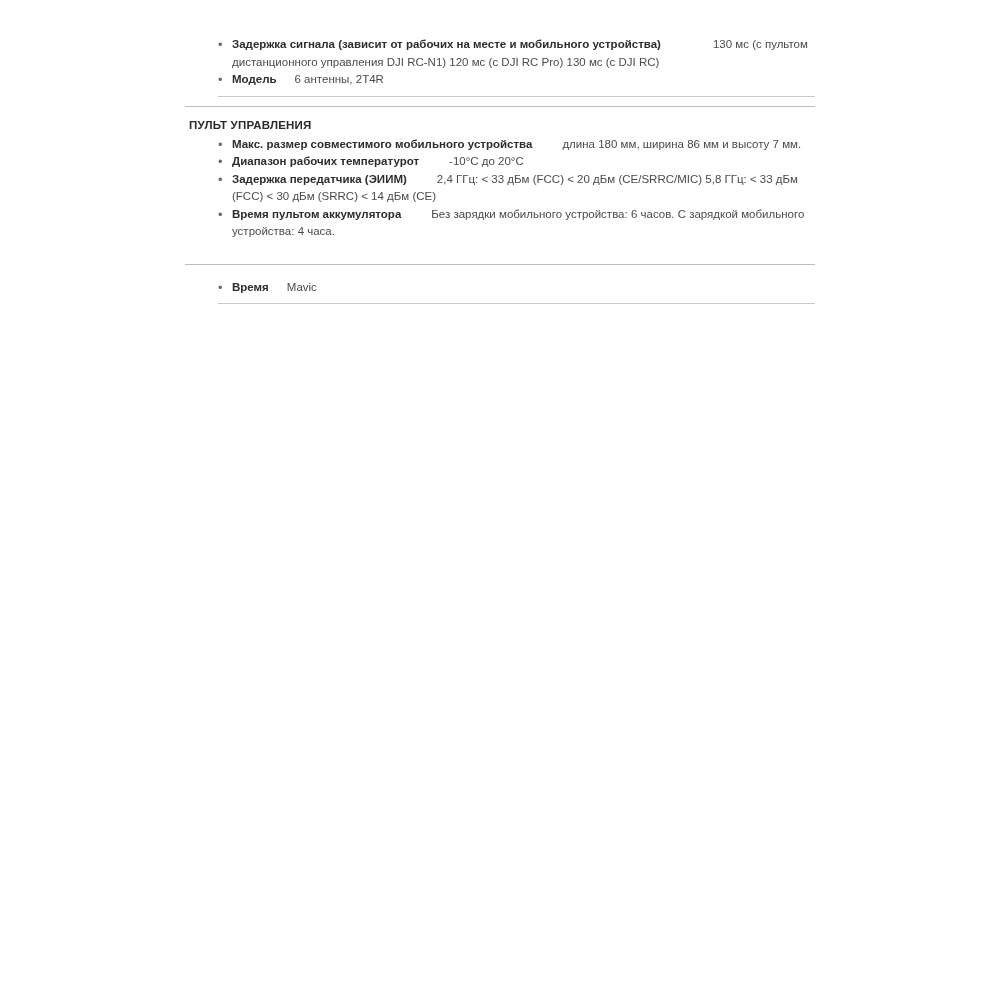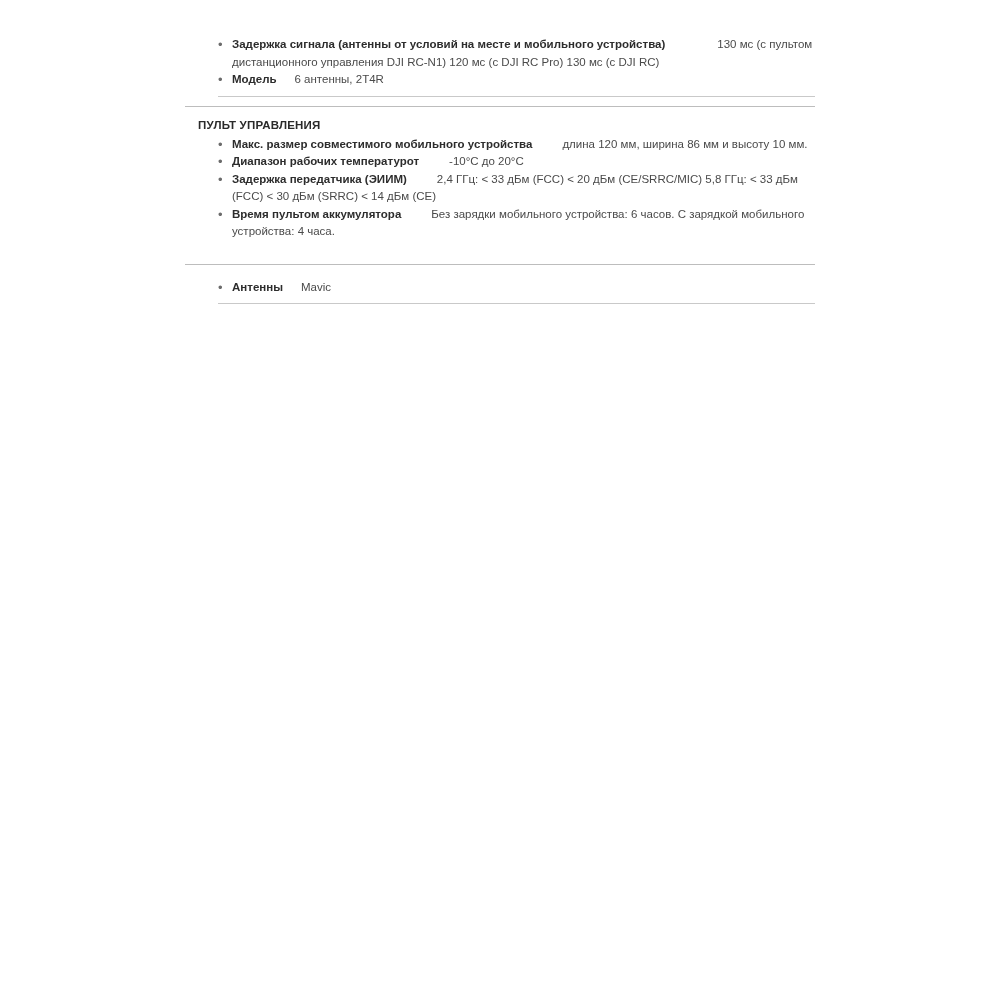--- a/index.html
+++ b/index.html
@@ -82,49 +82,49 @@
     margin: 7px 0 0 33px;
     width: 597px;
   }
 
   
   .section-heading {
     font-size: 11.5px;
     font-weight: bold;
     color: #2a2a2a;
     letter-spacing: 0.2px;
-    margin: 12px 0 5px 13px;
+    margin: 12px 0 5px 4px;
   }
 
   .block-gap { height: 14px; }
 </style>
 </head>
 <body>
 
 <div class="page">
   <div class="content">
 
     <ul class="spec-list">
       <li class="spec-item">
         <span class="bullet">•</span>
-        <span class="label">Задержка сигнала (антенны от условий на месте и мобильного устройства)</span><span class="gap-lg"></span><span class="value">130 мс (с пультом дистанционного управления DJI RC-N1) 120 мс (с DJI RC Pro) 130 мс (с DJI RC)</span>
+        <span class="label">Задержка сигнала (зависит от рабочих на месте и мобильного устройства)</span><span class="gap-lg"></span><span class="value">130 мс (с пультом дистанционного управления DJI RC-N1) 120 мс (с DJI RC Pro) 130 мс (с DJI RC)</span>
       </li>
       <li class="spec-item">
         <span class="bullet">•</span>
         <span class="label">Модель</span><span class="gap-sm"></span><span class="value">6 антенны, 2T4R</span>
       </li>
     </ul>
     <div class="rule-indent"></div>
     <div class="rule-full"></div>
 
     <div class="section-heading">ПУЛЬТ УПРАВЛЕНИЯ</div>
     <ul class="spec-list">
       <li class="spec-item">
         <span class="bullet">•</span>
-        <span class="label">Макс. размер совместимого мобильного устройства</span><span class="gap-md"></span><span class="value">длина 120 мм, ширина 86 мм и высоту 10 мм.</span>
+        <span class="label">Макс. размер совместимого мобильного устройства</span><span class="gap-md"></span><span class="value">длина 180 мм, ширина 86 мм и высоту 7 мм.</span>
       </li>
       <li class="spec-item">
         <span class="bullet">•</span>
         <span class="label">Диапазон рабочих температурот</span><span class="gap-md"></span><span class="value">-10°C до 20°C</span>
       </li>
       <li class="spec-item">
         <span class="bullet">•</span>
         <span class="label">Задержка передатчика (ЭИИМ)</span><span class="gap-md"></span><span class="value">2,4 ГГц: &lt; 33 дБм (FCC) &lt; 20 дБм (CE/SRRC/MIC) 5,8 ГГц: &lt; 33 дБм (FCC) &lt; 30 дБм (SRRC) &lt; 14 дБм (CE)</span>
       </li>
       <li class="spec-item">
@@ -132,19 +132,19 @@
         <span class="label">Время пультом аккумулятора</span><span class="gap-md"></span><span class="value">Без зарядки мобильного устройства: 6 часов. С зарядкой мобильного устройства: 4 часа.</span>
       </li>
     </ul>
     <div class="block-gap"></div>
     <div class="rule-full"></div>
 
     <div class="block-gap"></div>
     <ul class="spec-list">
       <li class="spec-item">
         <span class="bullet">•</span>
-        <span class="label">Антенны</span><span class="gap-sm"></span><span class="value">Mavic</span>
+        <span class="label">Время</span><span class="gap-sm"></span><span class="value">Mavic</span>
       </li>
     </ul>
     <div class="rule-bottom"></div>
 
   </div>
 </div>
 
 </body></html>

